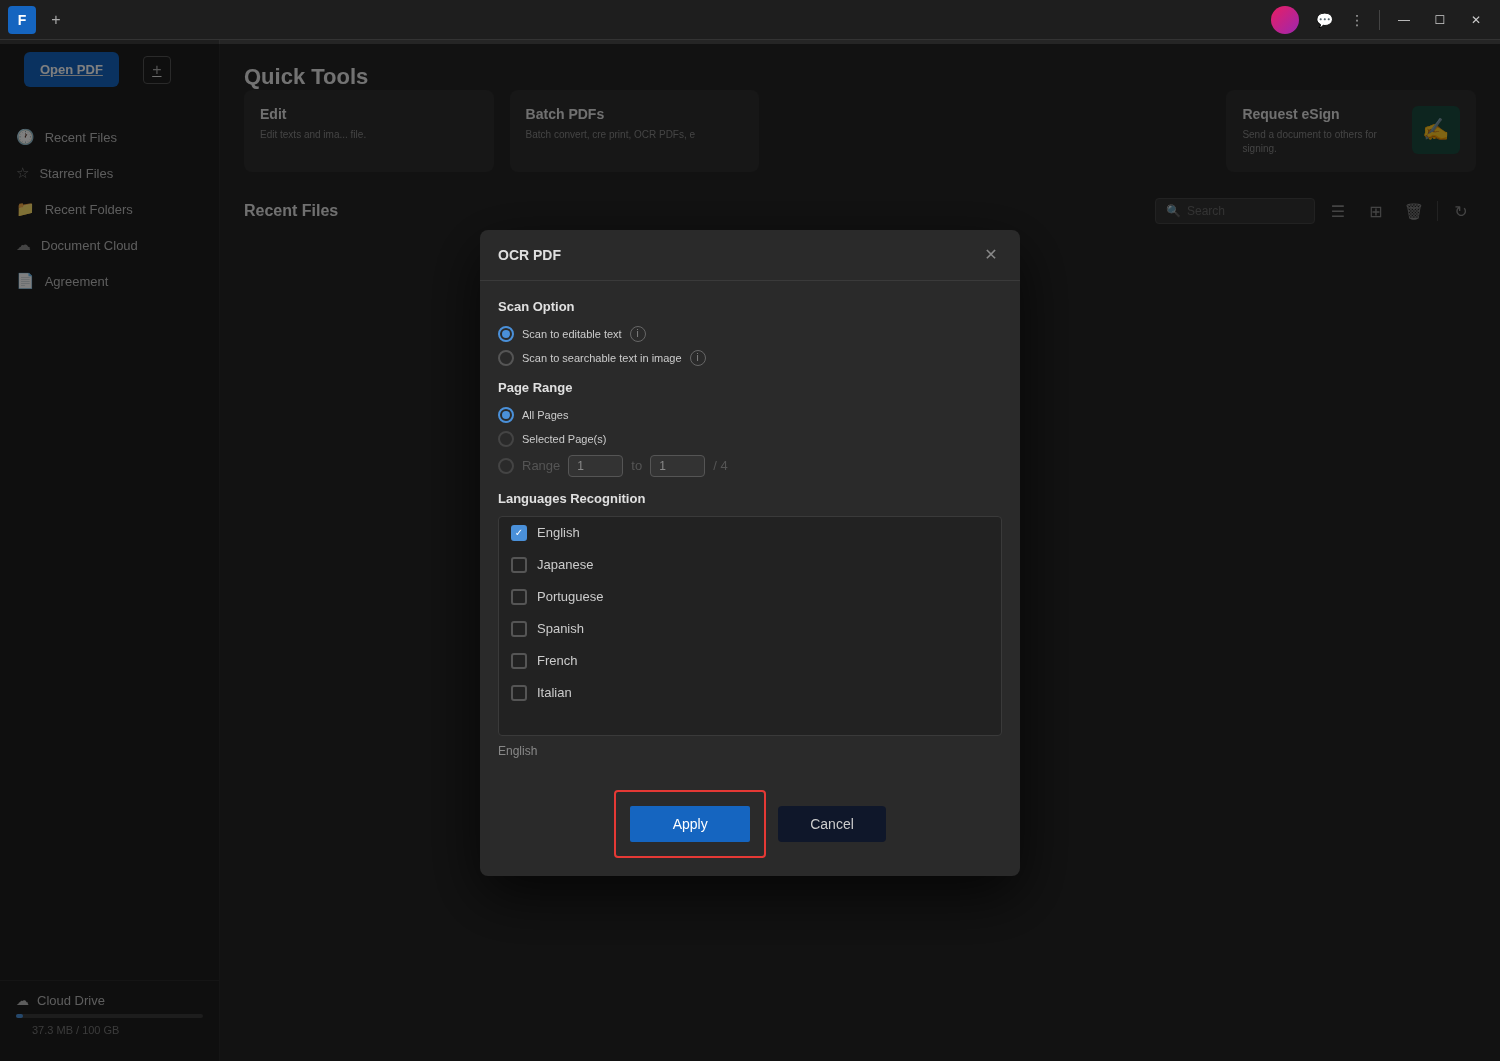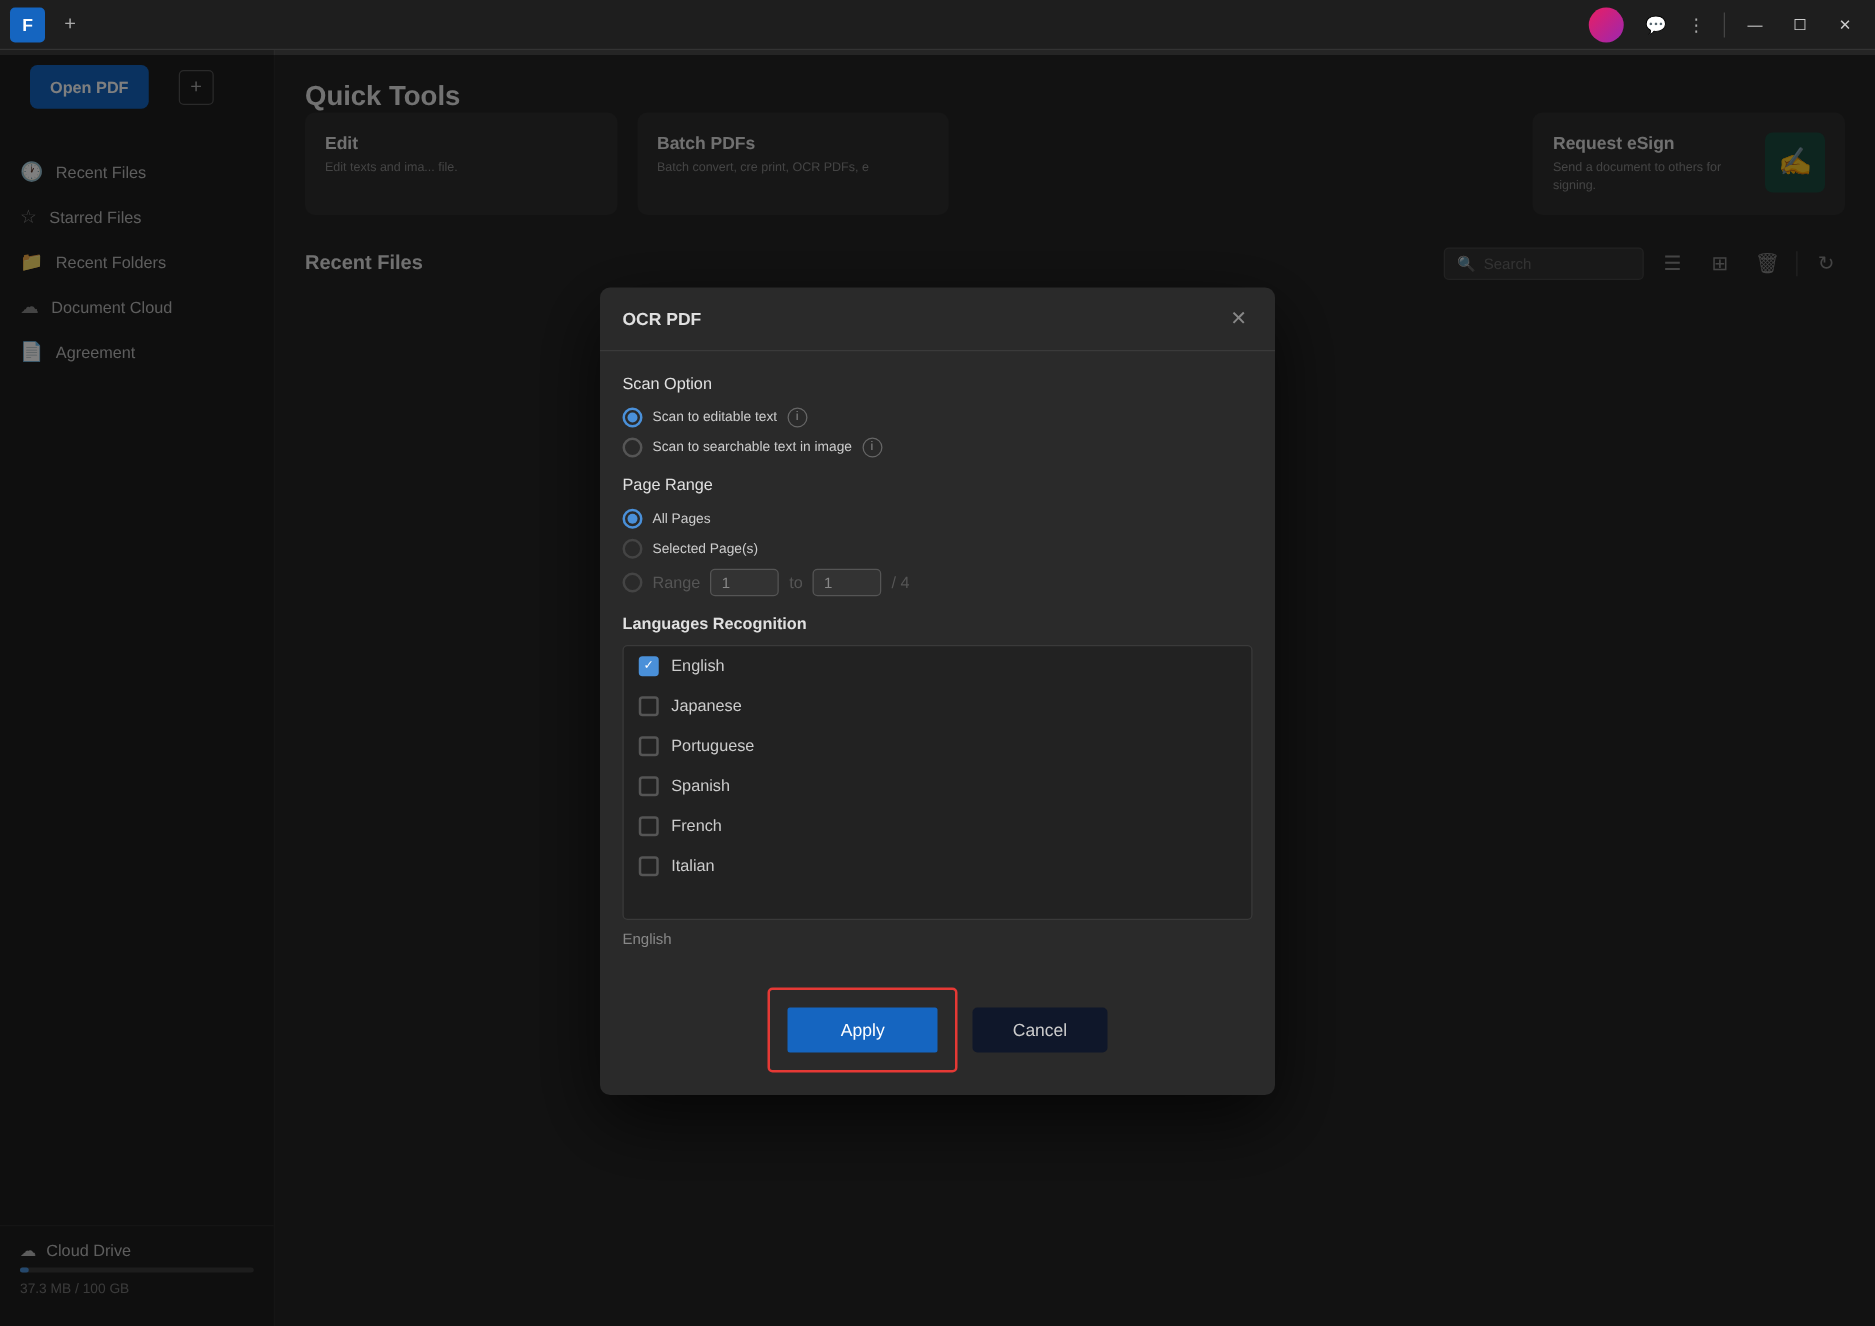--- a/index.html
+++ b/index.html
@@ -134,20 +134,21 @@
       justify-content: center;
       font-size: 16px;
       margin: 0 4px 16px;
       flex-shrink: 0;
     }
     .open-pdf-row {
       display: flex;
       align-items: center;
       margin: 0 12px 16px;
       gap: 8px;
+      text-decoration: underline;
     }
     .sidebar-item {
       display: flex;
       align-items: center;
       gap: 10px;
       padding: 9px 16px;
       cursor: pointer;
       color: #bbb;
       border-radius: 4px;
     }
@@ -172,21 +173,21 @@
       background: #3a3a3a;
       border-radius: 2px;
       margin-bottom: 4px;
     }
     .storage-bar-fill {
       height: 4px;
       background: #4a90d9;
       border-radius: 2px;
       width: 3.73%;
     }
-    .storage-text { font-size: 11px; color: #777; }
+    .storage-text { font-size: 11px; color: #777; margin-left: 16px; }
 
     
     .content-area {
       flex: 1;
       background: #252525;
       padding: 24px;
       position: relative;
       overflow: hidden;
     }
     .page-title {
@@ -304,21 +305,21 @@
       color: #888;
       cursor: pointer;
       font-size: 16px;
       border-radius: 4px;
     }
     .modal-body {
       padding: 18px;
     }
     .section-title {
       font-size: 13px;
-      font-weight: 400;
+      font-weight: 700;
       color: #e0e0e0;
       margin-bottom: 12px;
     }
     .radio-option {
       display: flex;
       align-items: center;
       gap: 8px;
       margin-bottom: 8px;
       cursor: pointer;
     }

